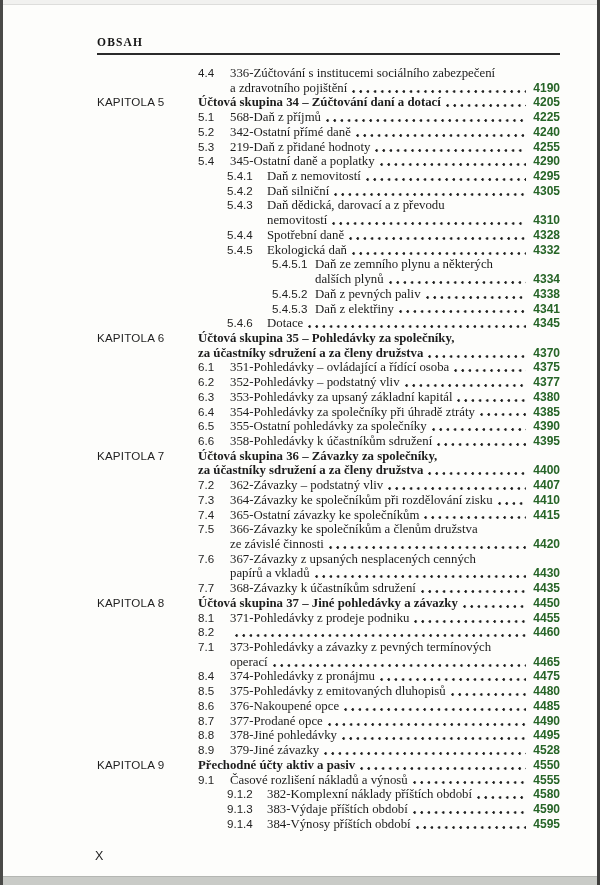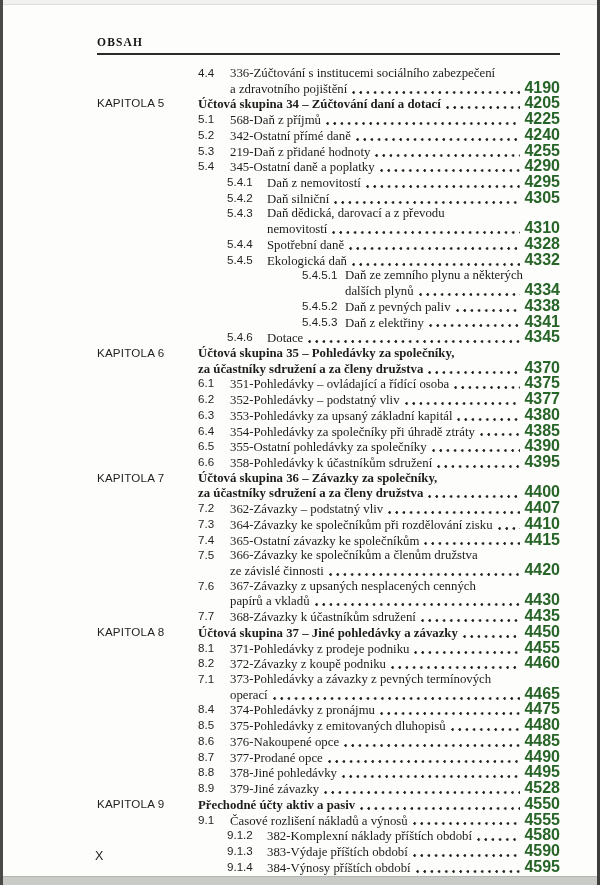--- a/index.html
+++ b/index.html
@@ -52,40 +52,40 @@
   .item { flex: 1; display: flex; min-width: 0; }
   .item.lvl0 { font-weight: bold; }
   .num {
     flex: 0 0 auto;
     font-family: "Liberation Sans", sans-serif;
     font-size: 11.6px;
     color: #1f1f1f;
   }
   .lvl1 .num { width: 32px; }
   .lvl2 { margin-left: 29px; } .lvl2 .num { width: 40px; }
-  .lvl3 { margin-left: 104px; } .lvl3 .num { width: 43px; }
+  .lvl3 { margin-left: 74px; } .lvl3 .num { width: 43px; }
   .txtcol { flex: 1; min-width: 0; }
   .tline { white-space: nowrap; }
   .tline.last { display: flex; align-items: baseline; }
   .t { flex: 0 0 auto; }
   .leader {
     flex: 1 1 auto;
     min-width: 10px;
     align-self: stretch;
     margin: 0 4px 0 3px;
     background-image: radial-gradient(circle at 1.6px 50%, #1d1d1d 1.05px, rgba(0,0,0,0) 1.6px);
     background-size: 7.2px 3.2px;
     background-repeat: repeat-x;
     background-position: 2px calc(100% - 2.6px);
   }
   .pg {
     flex: 0 0 auto;
     font-family: "Liberation Sans", sans-serif;
     font-weight: bold;
-    font-size: 16px;
+    font-size: 12px;
     min-width: 30px;
     text-align: right;
   }
   .footer-x {
     position: absolute;
     left: 95px; top: 849px;
     font-family: "Liberation Sans", sans-serif;
     font-size: 12.5px;
     color: #1f1f1f;
   }
@@ -507,21 +507,20 @@
             </div>
           </div>
         </div>
       </div>
       <div class="entry">
         <span class="chap"></span>
         <div class="item lvl1">
           <span class="num">8.2</span>
           <div class="txtcol">
             <div class="tline last">
-              <span class="t">372-Závazky z koupě podniku</span>
               <span class="leader"></span>
               <span class="pg" style="color: rgb(38, 100, 39);">4460</span>
             </div>
           </div>
         </div>
       </div>
       <div class="entry">
         <span class="chap"></span>
         <div class="item lvl1">
           <span class="num">7.1</span>

